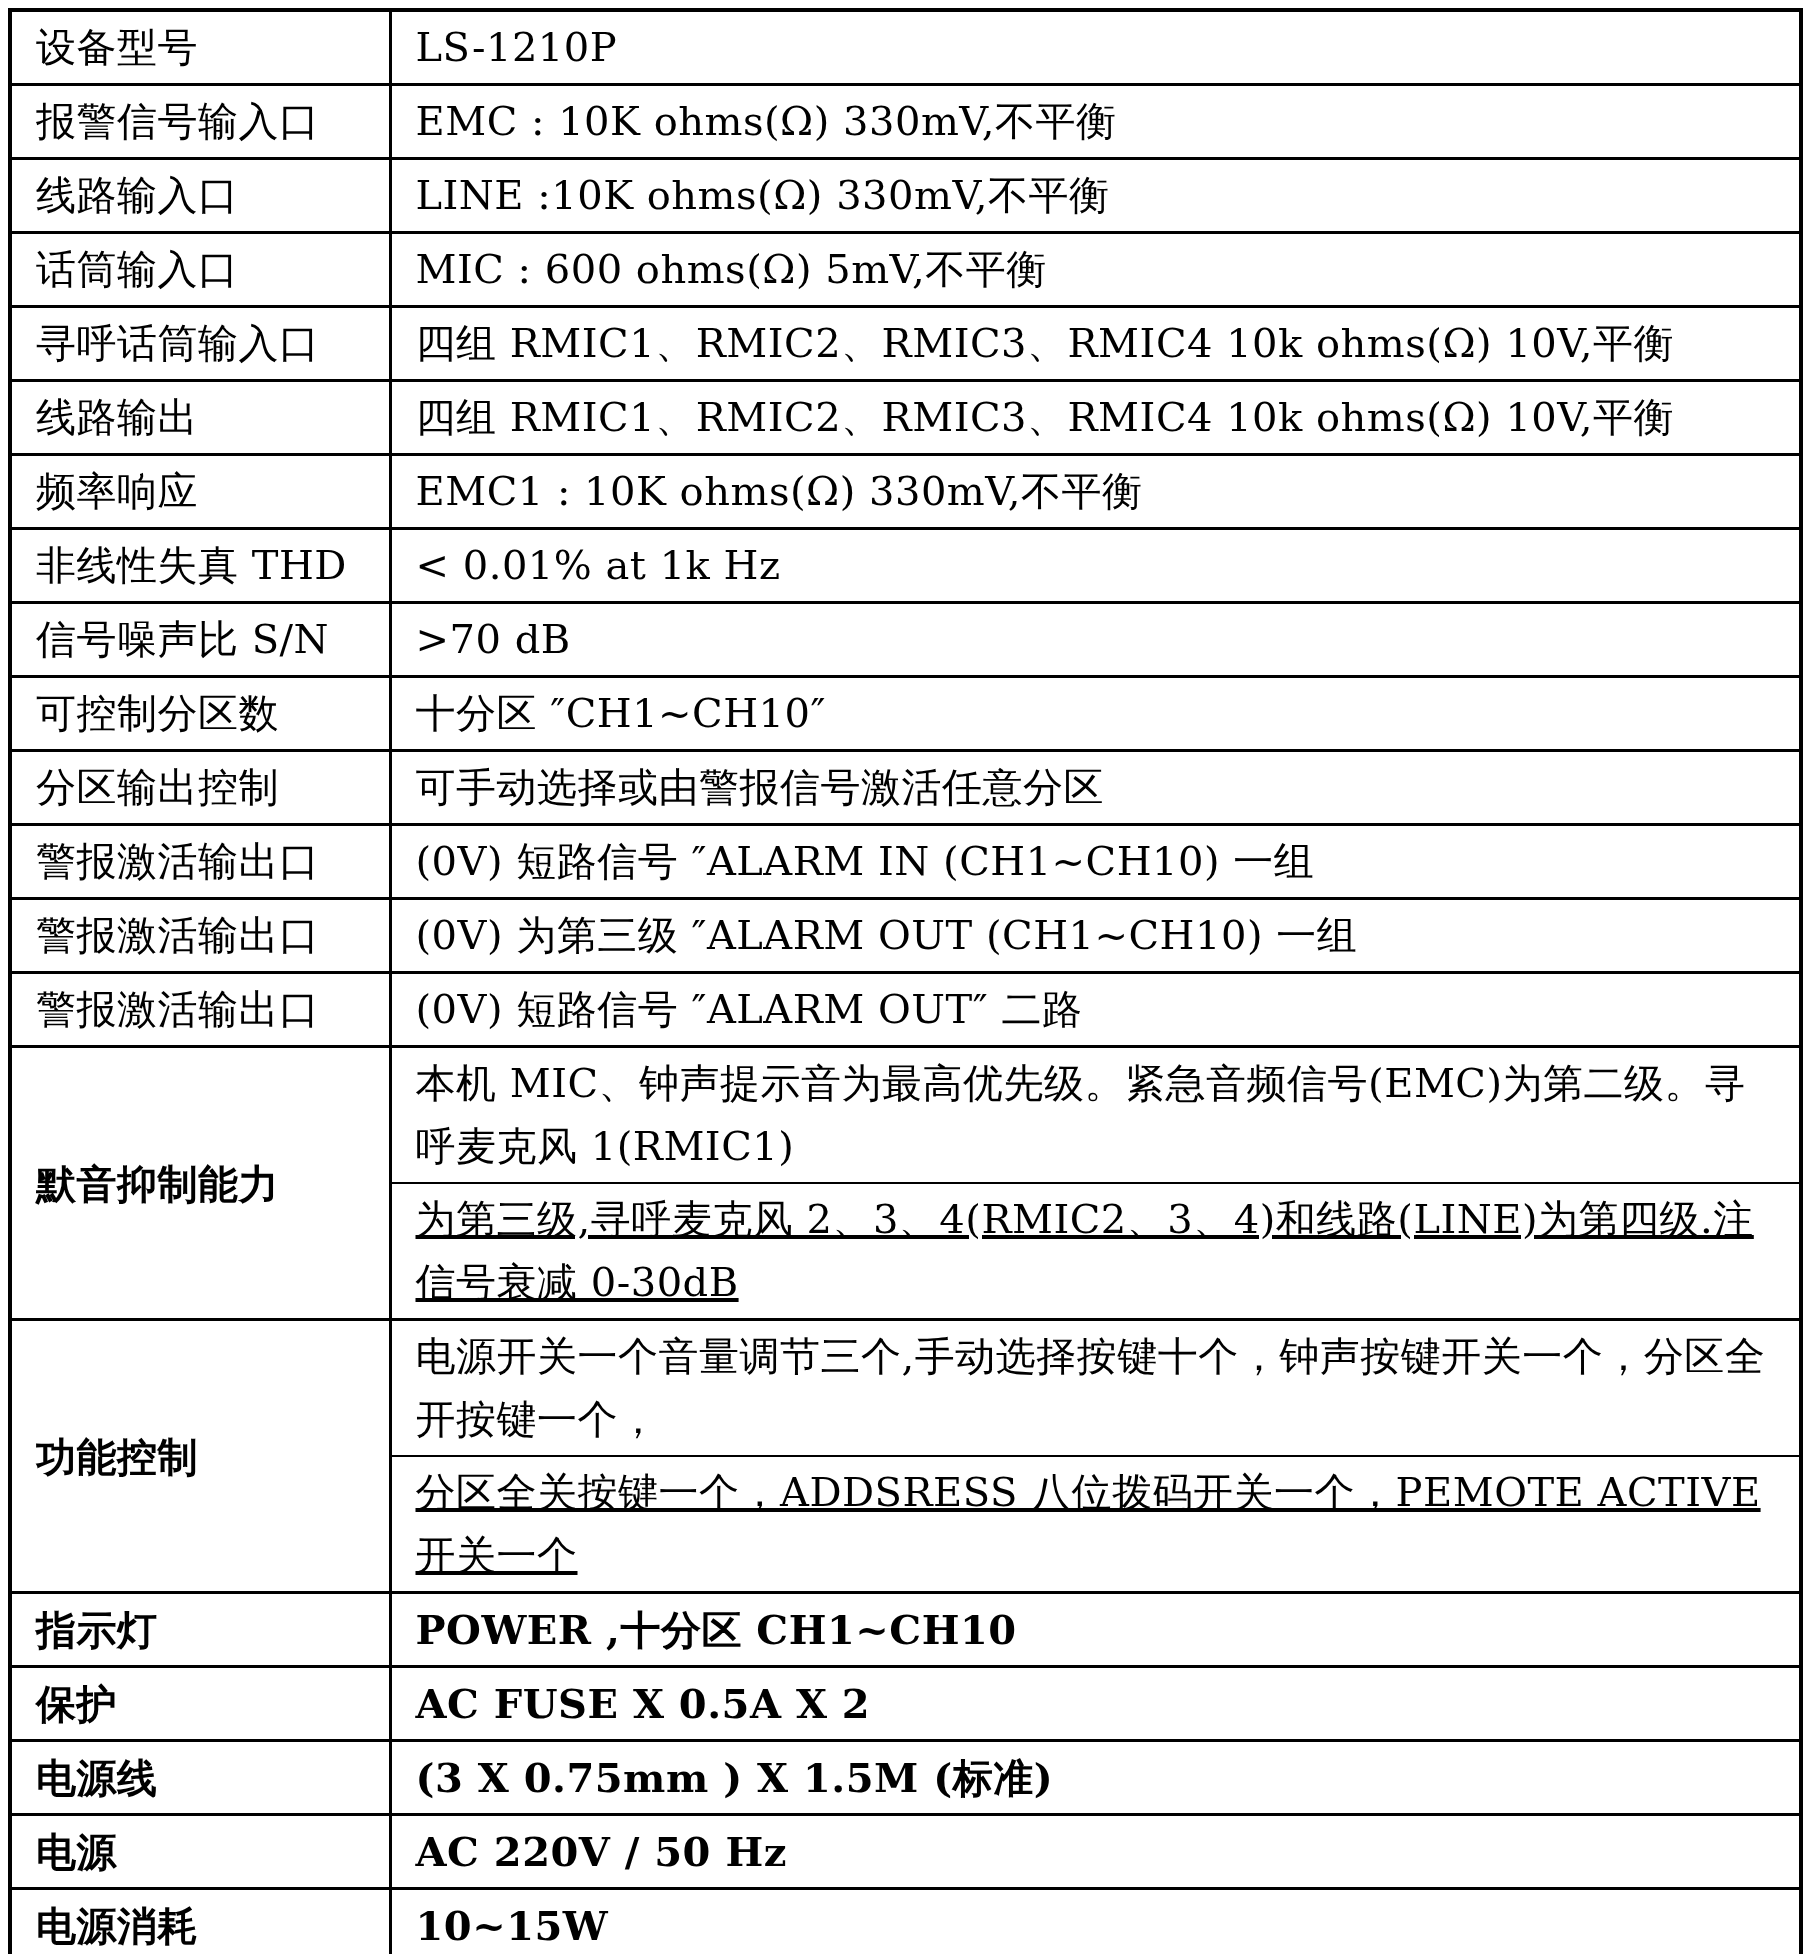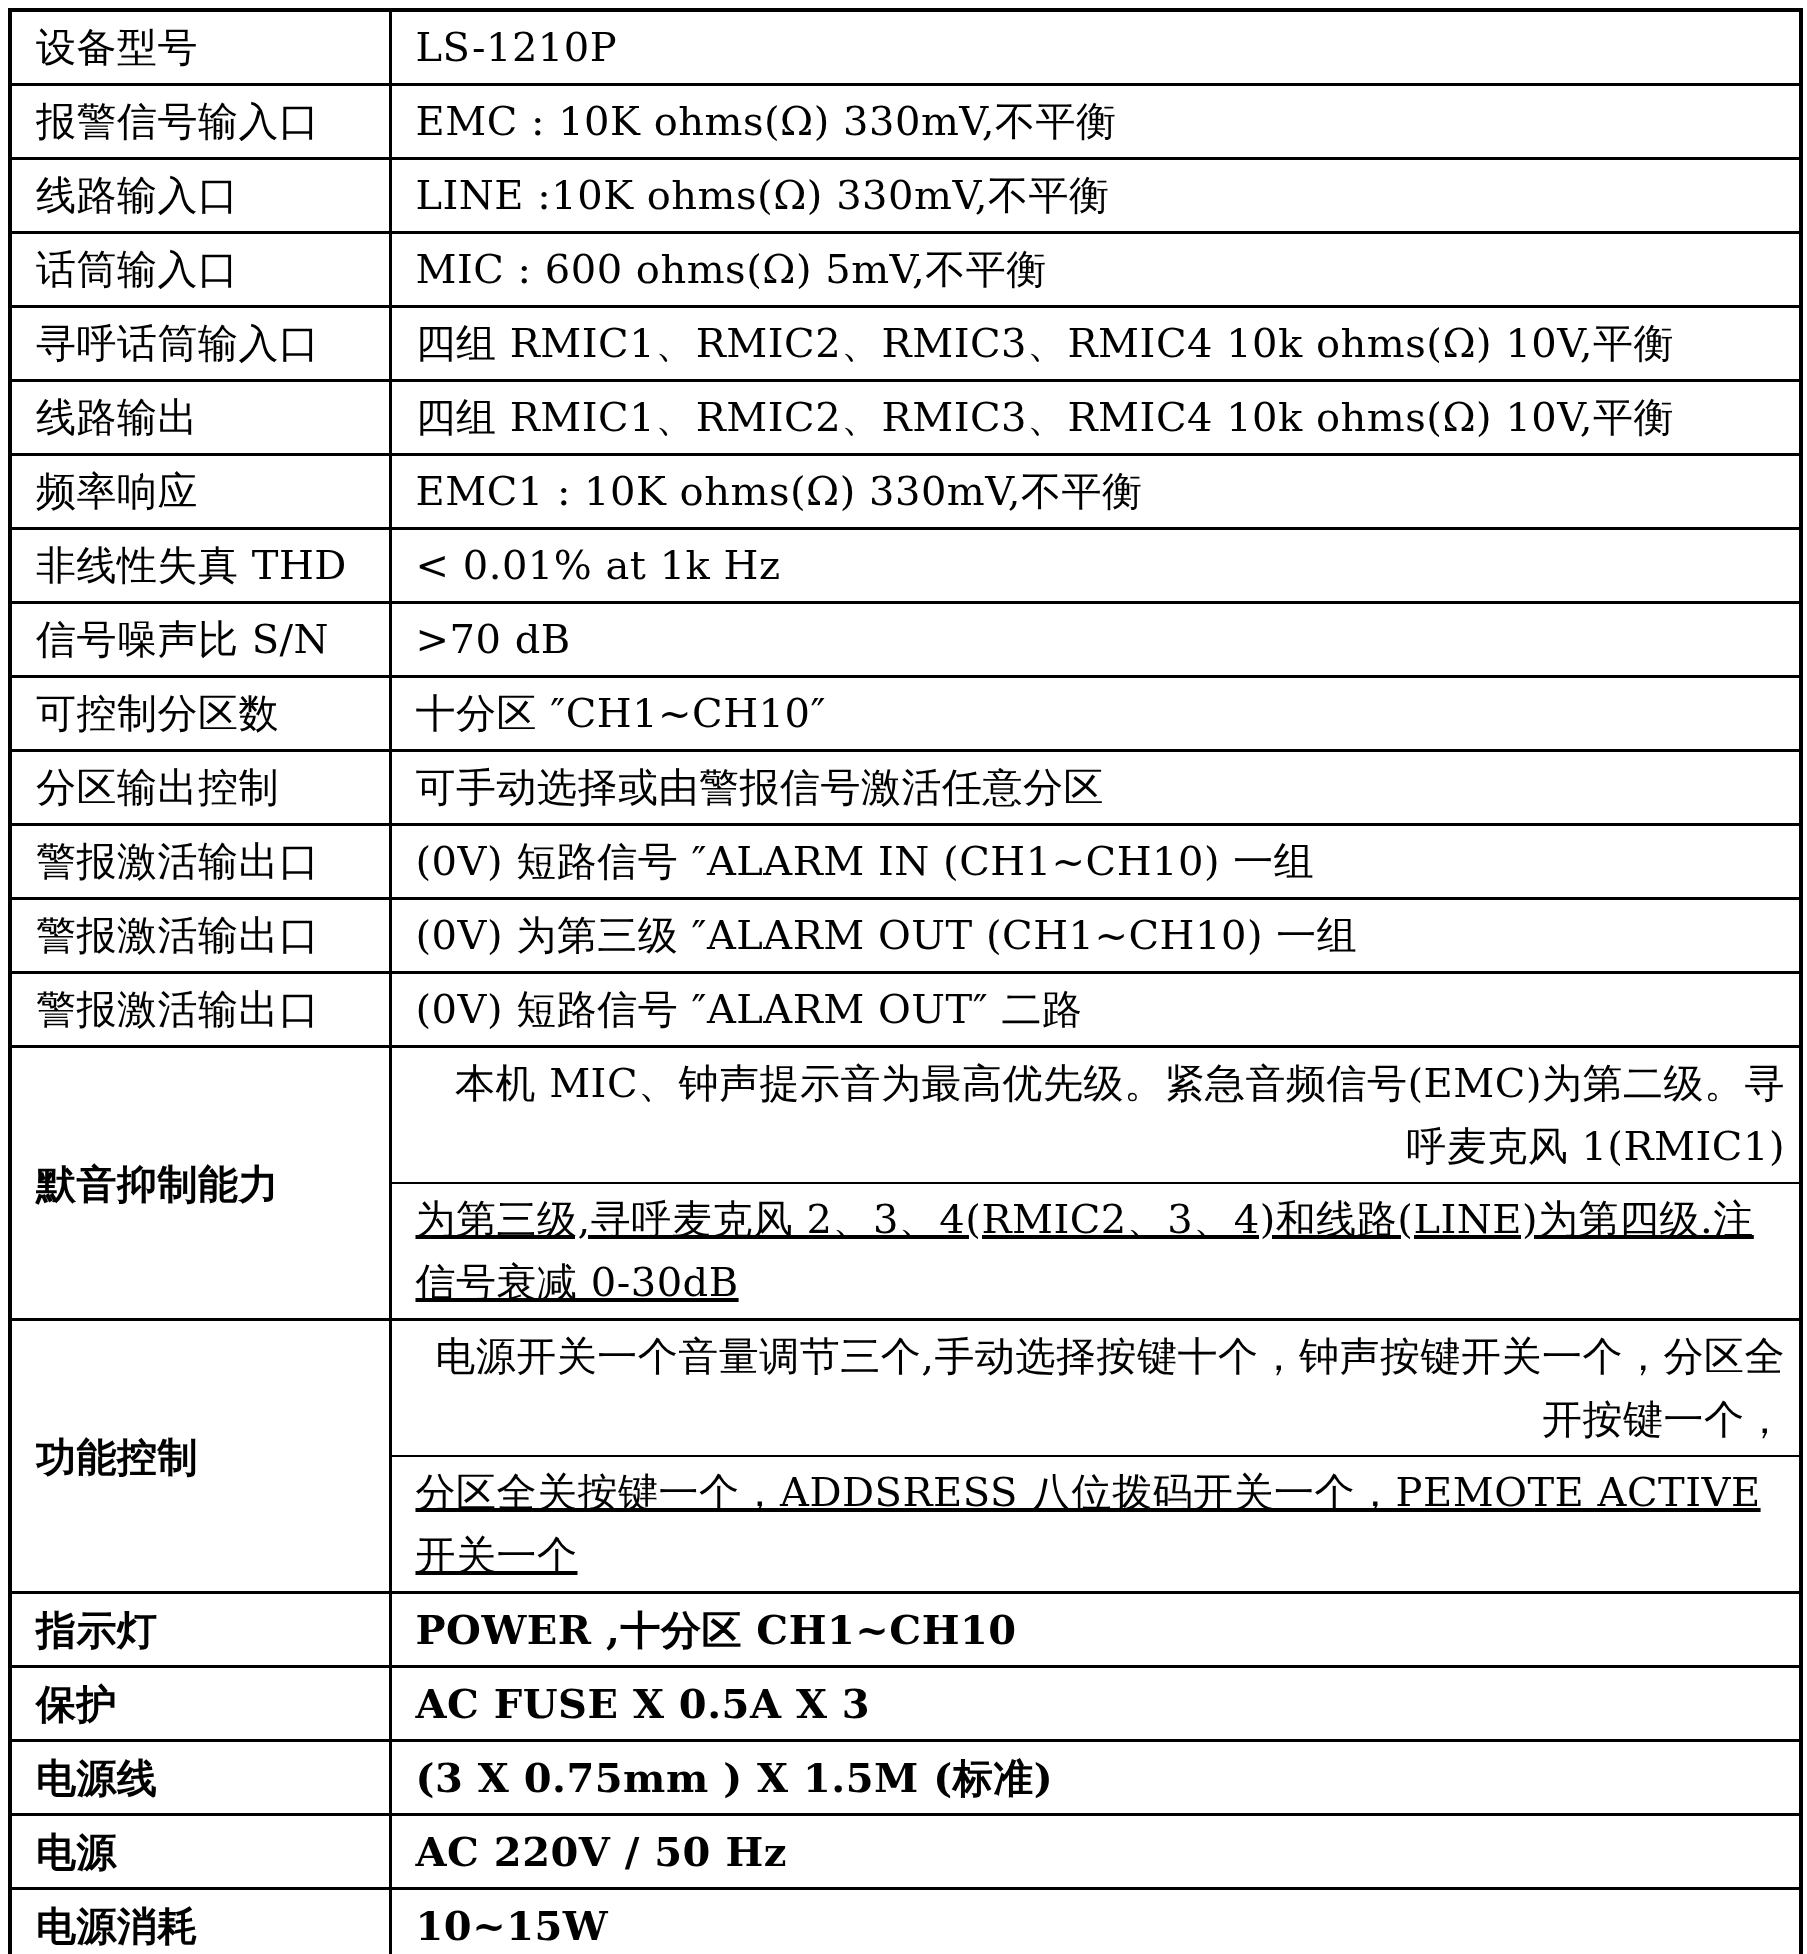--- a/index.html
+++ b/index.html
@@ -30,21 +30,21 @@
     line-height: 63px;
     padding: 4px 14px 4px 24px;
     overflow: hidden;
     letter-spacing: 0.5px;
   }
   td.value { }
   tr.h1 td { height: 62px; }
   tr.hsub td.value { height: 124px; }
   tr.hend td { height: 61px; font-weight: bold; }
   
-  td.subtop { border-bottom: 2px solid #000; text-align: right; }
+  td.subtop { border-bottom: 2px solid #000; }
   td.subbottom { border-top: 2px solid #0c4a6e; text-decoration: underline; }
   td.mergedlabel { vertical-align: middle; font-weight: bold; }
 </style>
 </head>
 <body>
 
 <div class="sheet">
   <table class="spec">
     <colgroup>
         <col class="c-label">
@@ -123,21 +123,21 @@
       <tr class="hsub">
         <td class="value subbottom">分区全关按键一个，ADDSRESS 八位拨码开关一个，PEMOTE ACTIVE 开关一个</td>
       </tr>
 
       <tr class="hend">
         <td class="label">指示灯</td>
         <td class="value">POWER ,十分区 CH1~CH10</td>
       </tr>
       <tr class="hend">
         <td class="label">保护</td>
-        <td class="value">AC FUSE X 0.5A X 3</td>
+        <td class="value">AC FUSE X 0.5A X 2</td>
       </tr>
       <tr class="hend">
         <td class="label">电源线</td>
         <td class="value">(3 X 0.75mm ) X 1.5M (标准)</td>
       </tr>
       <tr class="hend">
         <td class="label">电源</td>
         <td class="value">AC 220V / 50 Hz</td>
       </tr>
       <tr class="hend">

